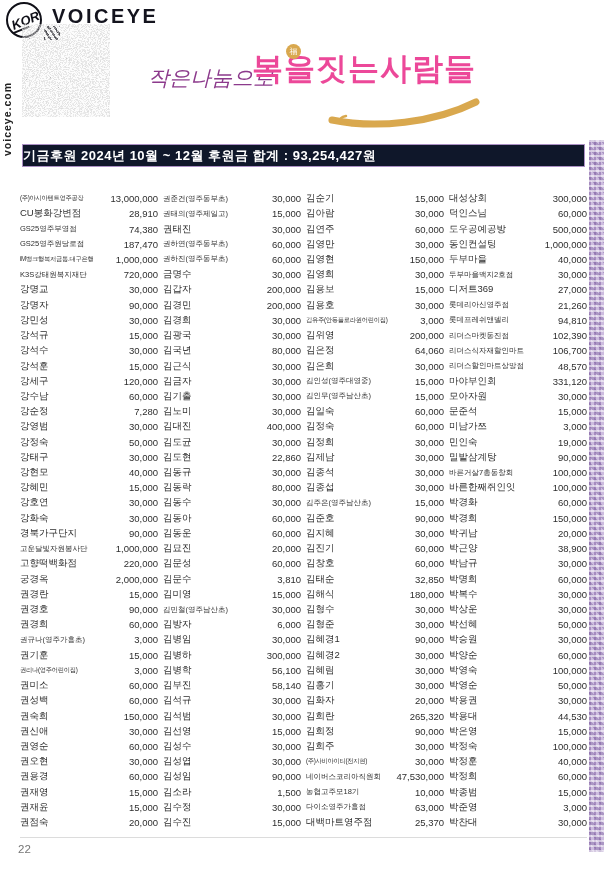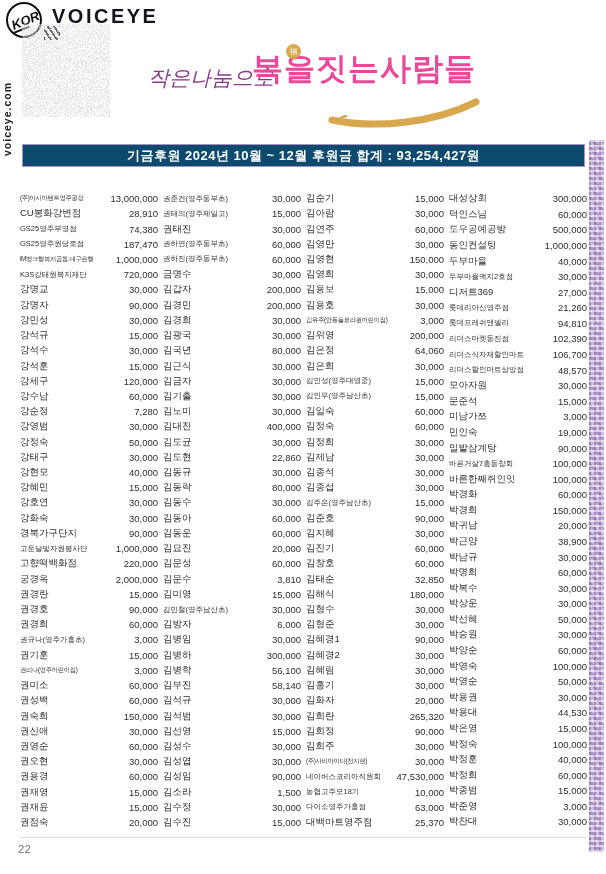--- a/index.html
+++ b/index.html
@@ -41,22 +41,22 @@
   }
   .badge{
     position:absolute;left:138px;top:-4px;width:15px;height:15px;border-radius:50%;
     background:#d9a84e;color:#fff;font-size:8px;line-height:15px;text-align:center;
     font-family:"Liberation Serif", serif;
   }
   .swoosh{position:absolute;left:178px;top:48px;}
   
   .banner{
     position:absolute;left:22px;top:144px;width:563px;height:23px;
-    background:#0c4a6e;border:1px solid #ab90c4;box-sizing:border-box;
-    display:flex;align-items:center;justify-content:center;
+    background:#0f172a;border:1px solid #ab90c4;box-sizing:border-box;
+    display:flex;align-items:center;
     color:#ffffff;font-size:13px;font-weight:bold;letter-spacing:0.5px;
   }
   
   .dtable{
     position:absolute;left:20px;top:170px;width:567px;height:660px;
     display:flex;
   }
   .tcol{width:138px;margin-right:5px;display:flex;flex-direction:column;margin-top:21px;}
   .tcol:last-child{margin-right:0;}
   .trow{height:15.71px;display:flex;align-items:center;}
@@ -668,20 +668,24 @@
       </div>
       <div class="trow">
         <span class="nm sm">리더스식자재할인마트</span>
         <span class="amt">106,700</span>
       </div>
       <div class="trow">
         <span class="nm sm">리더스할인마트상망점</span>
         <span class="amt">48,570</span>
       </div>
       <div class="trow">
+        <span class="nm">마야부인회</span>
+        <span class="amt">331,120</span>
+      </div>
+      <div class="trow">
         <span class="nm">모아자원</span>
         <span class="amt">30,000</span>
       </div>
       <div class="trow">
         <span class="nm">문준석</span>
         <span class="amt">15,000</span>
       </div>
       <div class="trow">
         <span class="nm">미남가쯔</span>
         <span class="amt">3,000</span>

